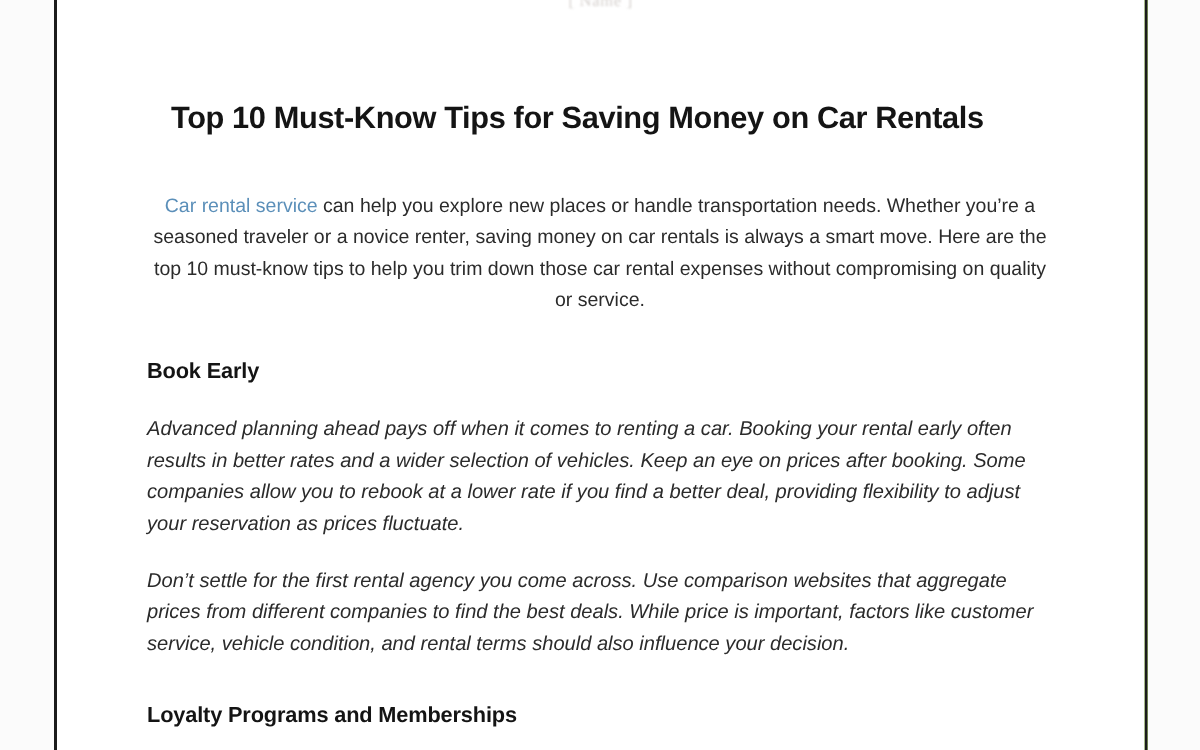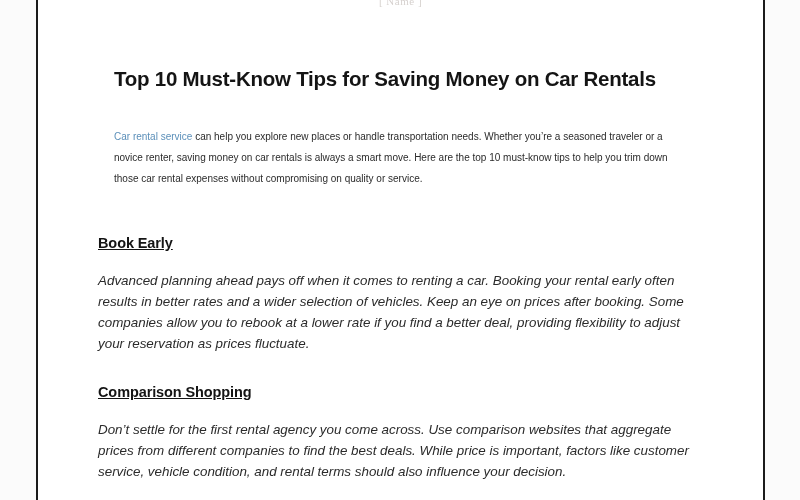--- a/index.html
+++ b/index.html
@@ -88,47 +88,46 @@
     font-family: "Liberation Sans", sans-serif;
     font-size: 20.5px;
     font-weight: 700;
     line-height: 26px;
     letter-spacing: -0.25px;
     color: #141414;
     white-space: nowrap;
   }
 
   .lede {
-    margin: 16px;
+    margin: 0;
     padding-top: 18px;
-    font-size: 10px;
+    font-size: 13px;
     line-height: 21px;
     color: #2b2b2b;
-    text-align: left;
+    text-align: center;
   }
 
   .lede .link {
     color: #5b8fb9;
     text-decoration: none;
     cursor: pointer;
   }
 
   .section {
     margin: 0;
   }
 
   .section-heading {
     margin: 0;
     padding-top: 28px;
     font-size: 14.5px;
     font-weight: 700;
     line-height: 20px;
     color: #141414;
     letter-spacing: -0.1px;
-    text-decoration: underline;
   }
 
   .section-body {
     margin: 0;
     padding-top: 17px;
     font-size: 13.4px;
     line-height: 21px;
     color: #2b2b2b;
     font-style: italic;
   }
@@ -158,21 +157,20 @@
       <h1 class="doc-title">Top 10 Must-Know Tips for Saving Money on Car Rentals</h1>
 
       <p class="lede"><span class="link">Car rental service</span><span> can help you explore new places or handle transportation needs. Whether you’re a seasoned traveler or a novice renter, saving money on car rentals is always a smart move. Here are the top 10 must-know tips to help you trim down those car rental expenses without compromising on quality or service.</span></p>
 
       <div class="section">
         <h2 class="section-heading">Book Early</h2>
         <p class="section-body">Advanced planning ahead pays off when it comes to renting a car. Booking your rental early often results in better rates and a wider selection of vehicles. Keep an eye on prices after booking. Some companies allow you to rebook at a lower rate if you find a better deal, providing flexibility to adjust your reservation as prices fluctuate.</p>
       </div>
 
       <div class="section">
-        <h2 class="section-heading">Comparison Shopping</h2>
         <p class="section-body">Don’t settle for the first rental agency you come across. Use comparison websites that aggregate prices from different companies to find the best deals. While price is important, factors like customer service, vehicle condition, and rental terms should also influence your decision.</p>
       </div>
 
       <div class="section">
         <h2 class="section-heading">Loyalty Programs and Memberships</h2>
       </div>
 
     </div>
   </div>
 </div>

